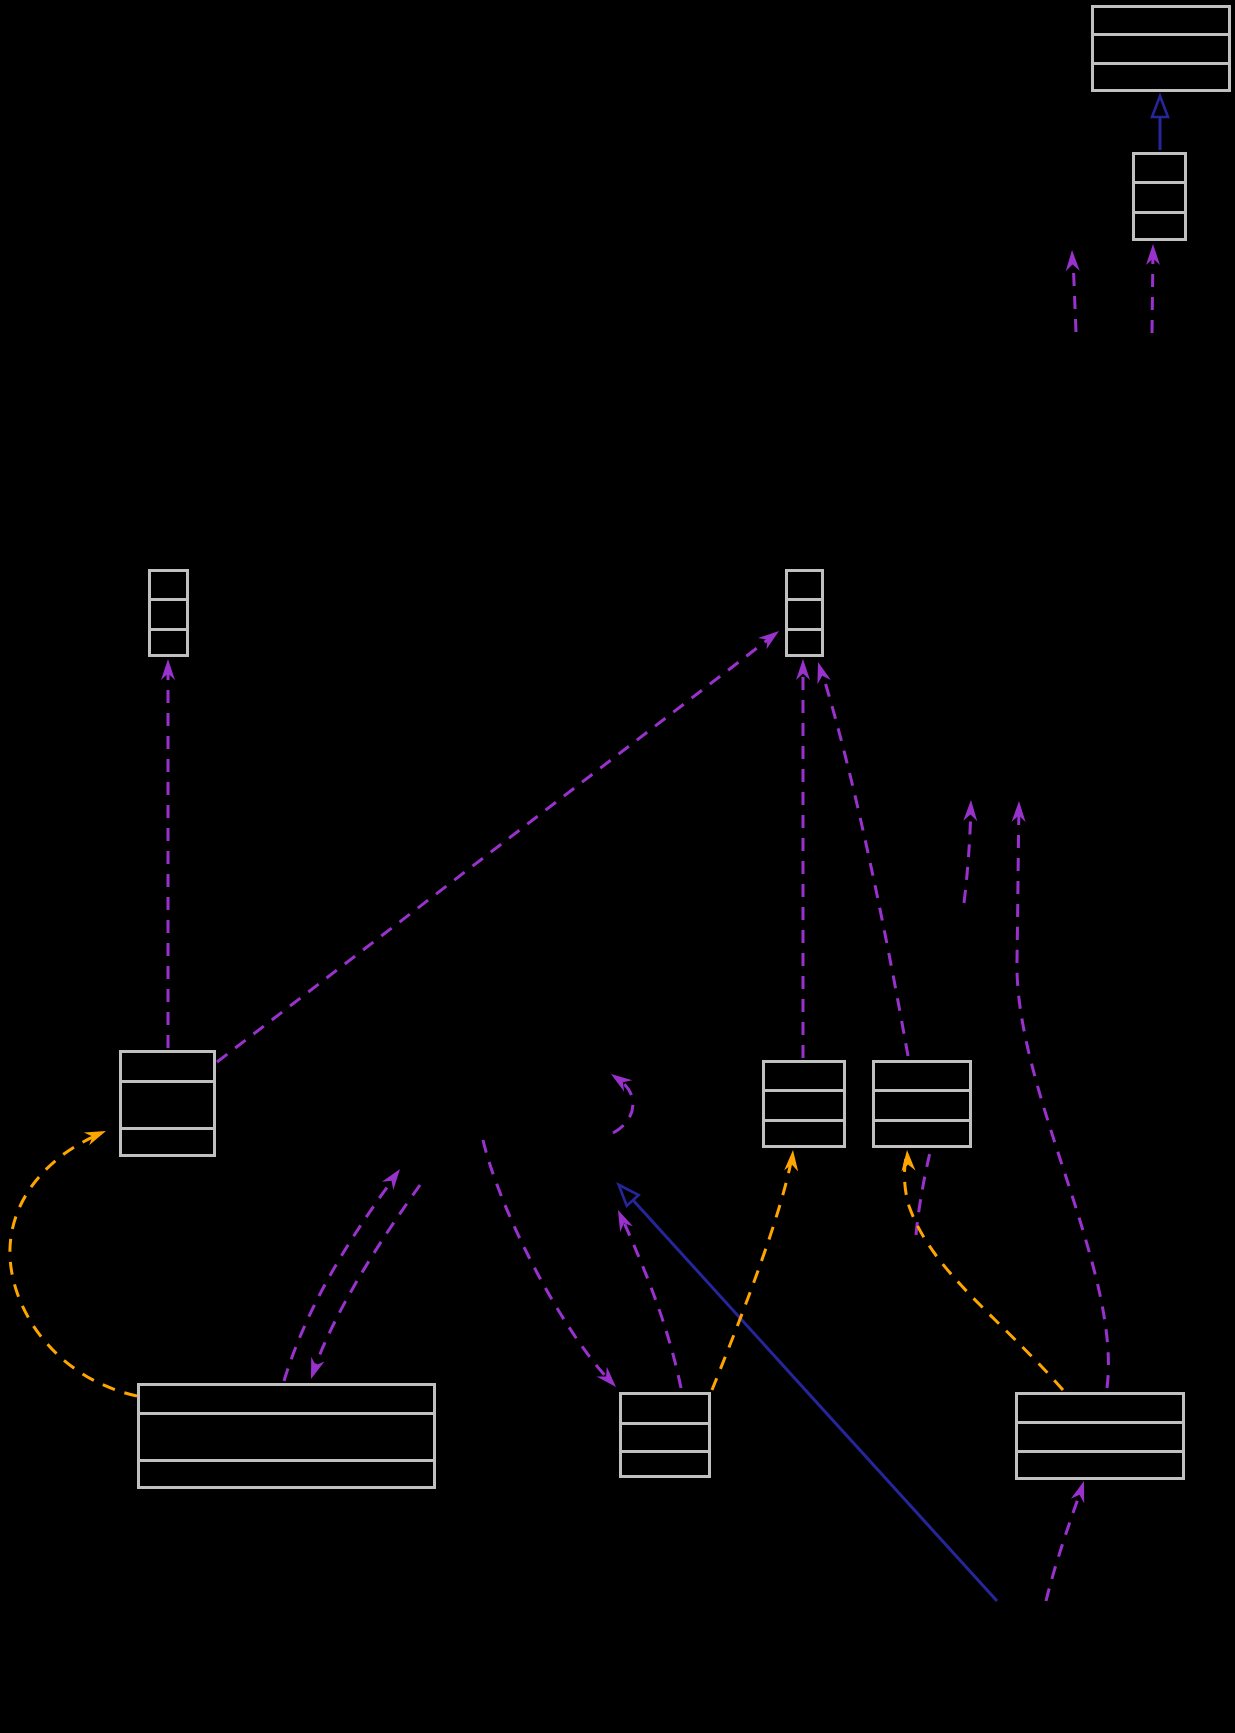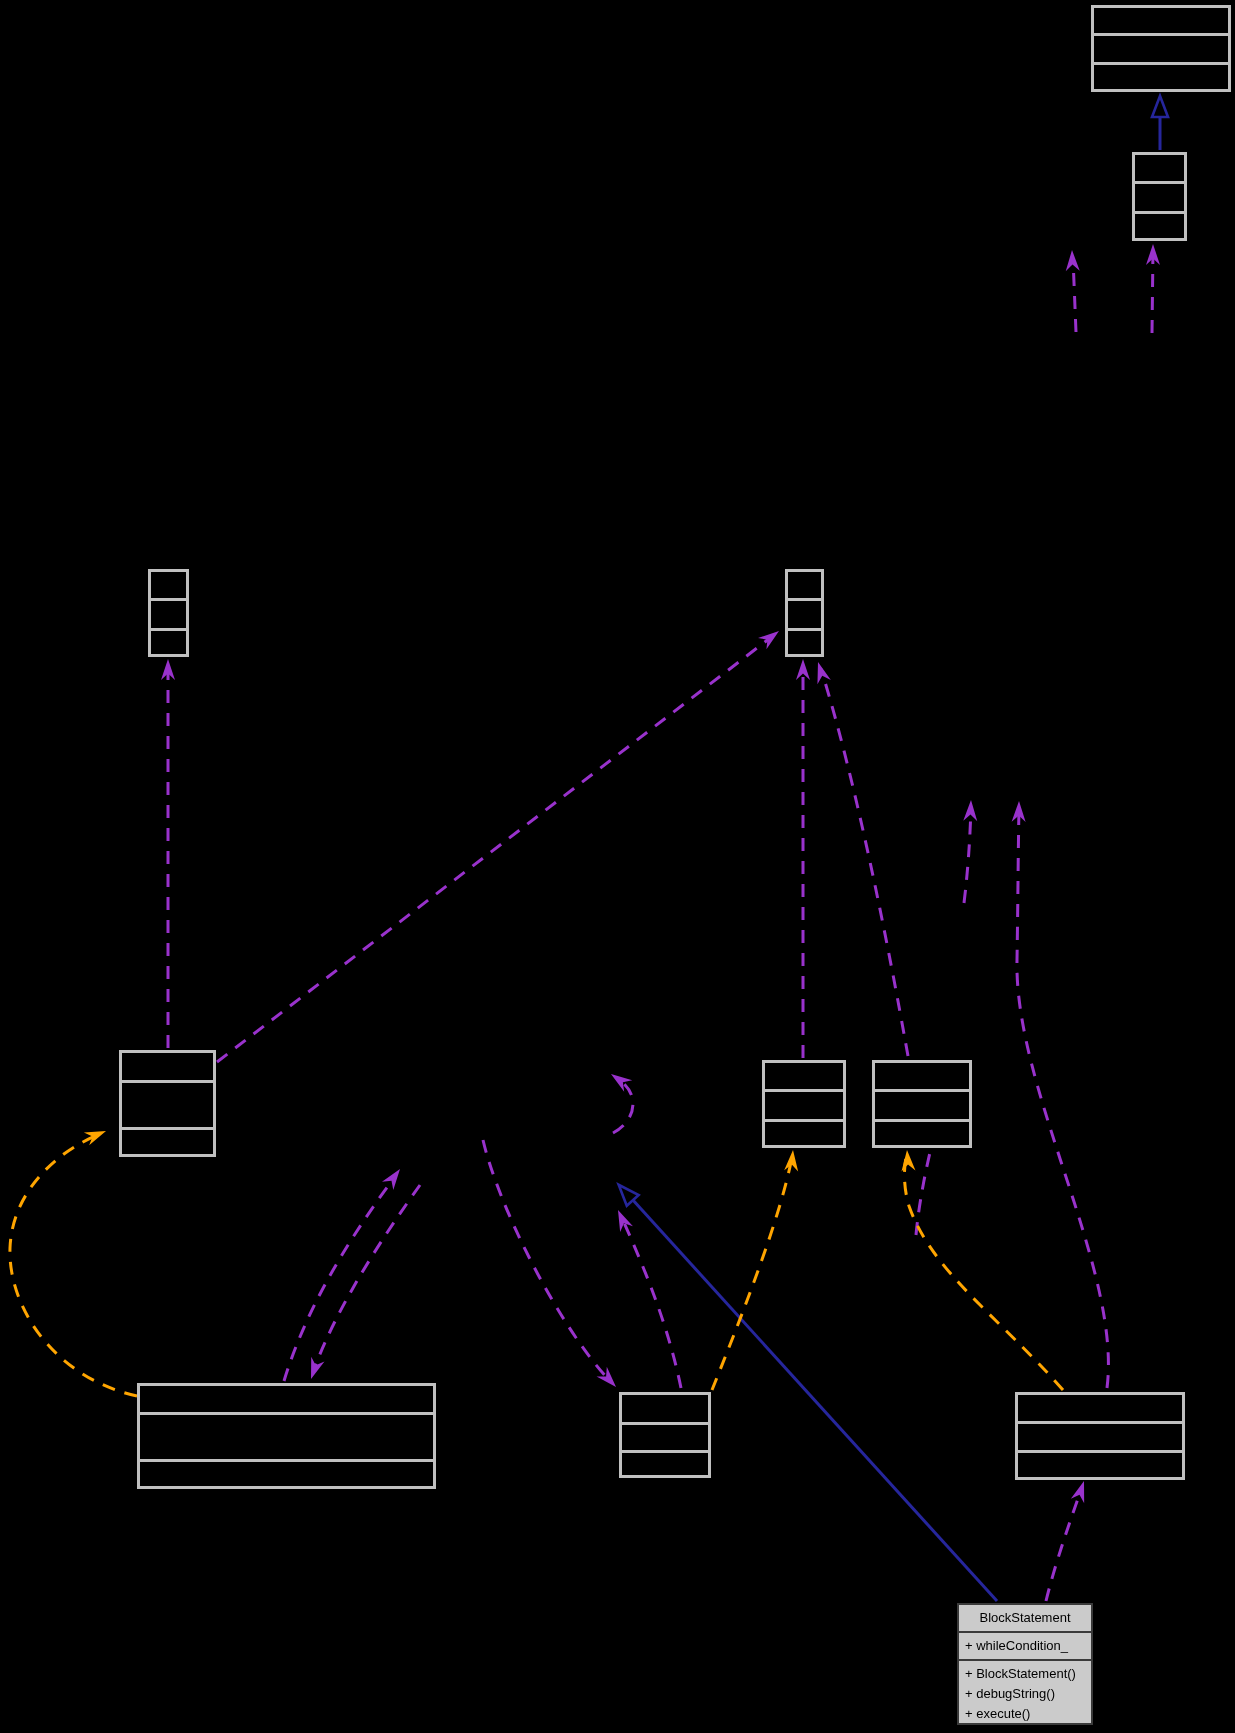--- a/index.html
+++ b/index.html
@@ -97,31 +97,20 @@
       <g>
         <path d="M712,1390 C740,1320 780,1220 792,1157" fill="none" stroke="#ffa500" stroke-width="3" stroke-dasharray="13 10"></path>
         <path d="M0,0 L-7,21 L0,14.5 L7,21 Z" fill="#ffa500" transform="translate(793,1150) rotate(5)"></path>
       </g>
       <g>
         <path d="M1063,1390 C1000,1318 932,1272 909,1206 C903,1186 904,1168 906,1157" fill="none" stroke="#ffa500" stroke-width="3" stroke-dasharray="13 10"></path>
         <path d="M0,0 L-7,21 L0,14.5 L7,21 Z" fill="#ffa500" transform="translate(907,1150) rotate(-4)"></path>
       </g>
     </svg>
 
-  <div class="bs-node">
-    <div class="bs-title">BlockStatement</div>
-    <div class="bs-attrs">
-      <span>+ whileCondition_</span>
-    </div>
-    <div class="bs-methods">
-      <div>+ BlockStatement()</div>
-      <div>+ debugString()</div>
-      <div>+ execute()</div>
-    </div>
-  </div>
 <div class="node" style="left: 1091px; top: 5px; width: 140px; height: 87px; border-color: rgb(192, 192, 192); background: rgb(0, 0, 0);">
       <div class="divider" style="top: 25px; background: rgb(192, 192, 192);"></div>
       <div class="divider" style="top: 54px; background: rgb(192, 192, 192);"></div>
     </div>
     <div class="node" style="left: 1132px; top: 152px; width: 55px; height: 89px; border-color: rgb(192, 192, 192); background: rgb(0, 0, 0);">
       <div class="divider" style="top: 26px; background: rgb(192, 192, 192);"></div>
       <div class="divider" style="top: 56px; background: rgb(192, 192, 192);"></div>
     </div>
     <div class="node" style="left: 148px; top: 569px; width: 41px; height: 88px; border-color: rgb(192, 192, 192); background: rgb(0, 0, 0);">
       <div class="divider" style="top: 26px; background: rgb(192, 192, 192);"></div>

